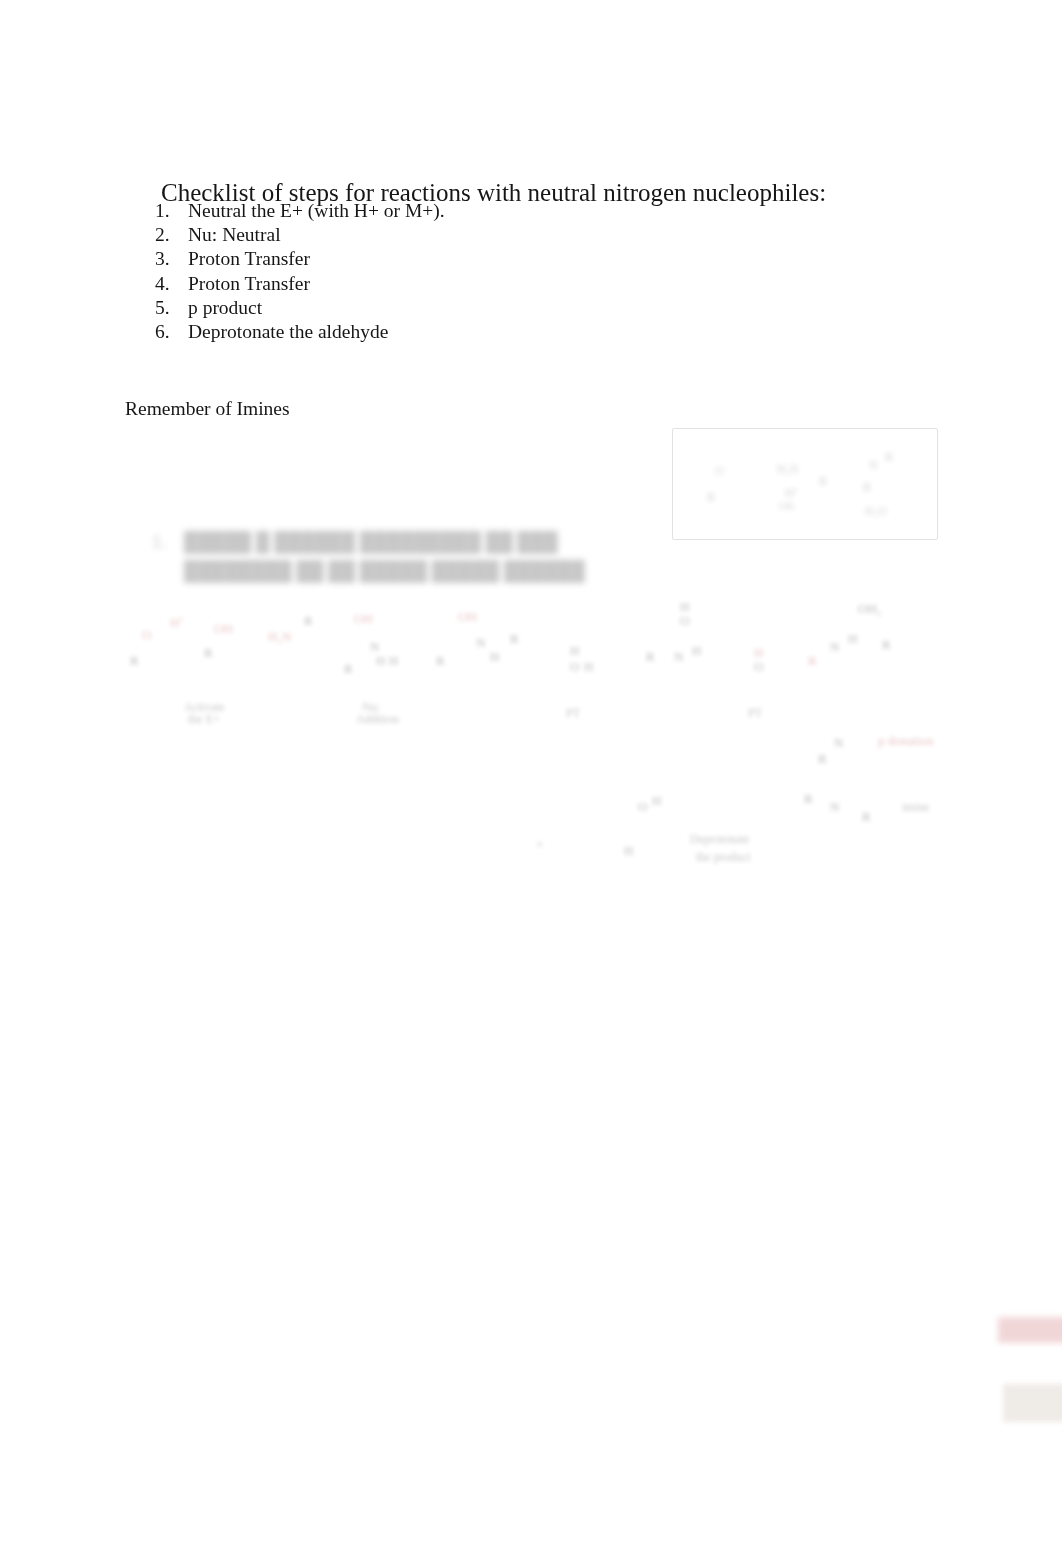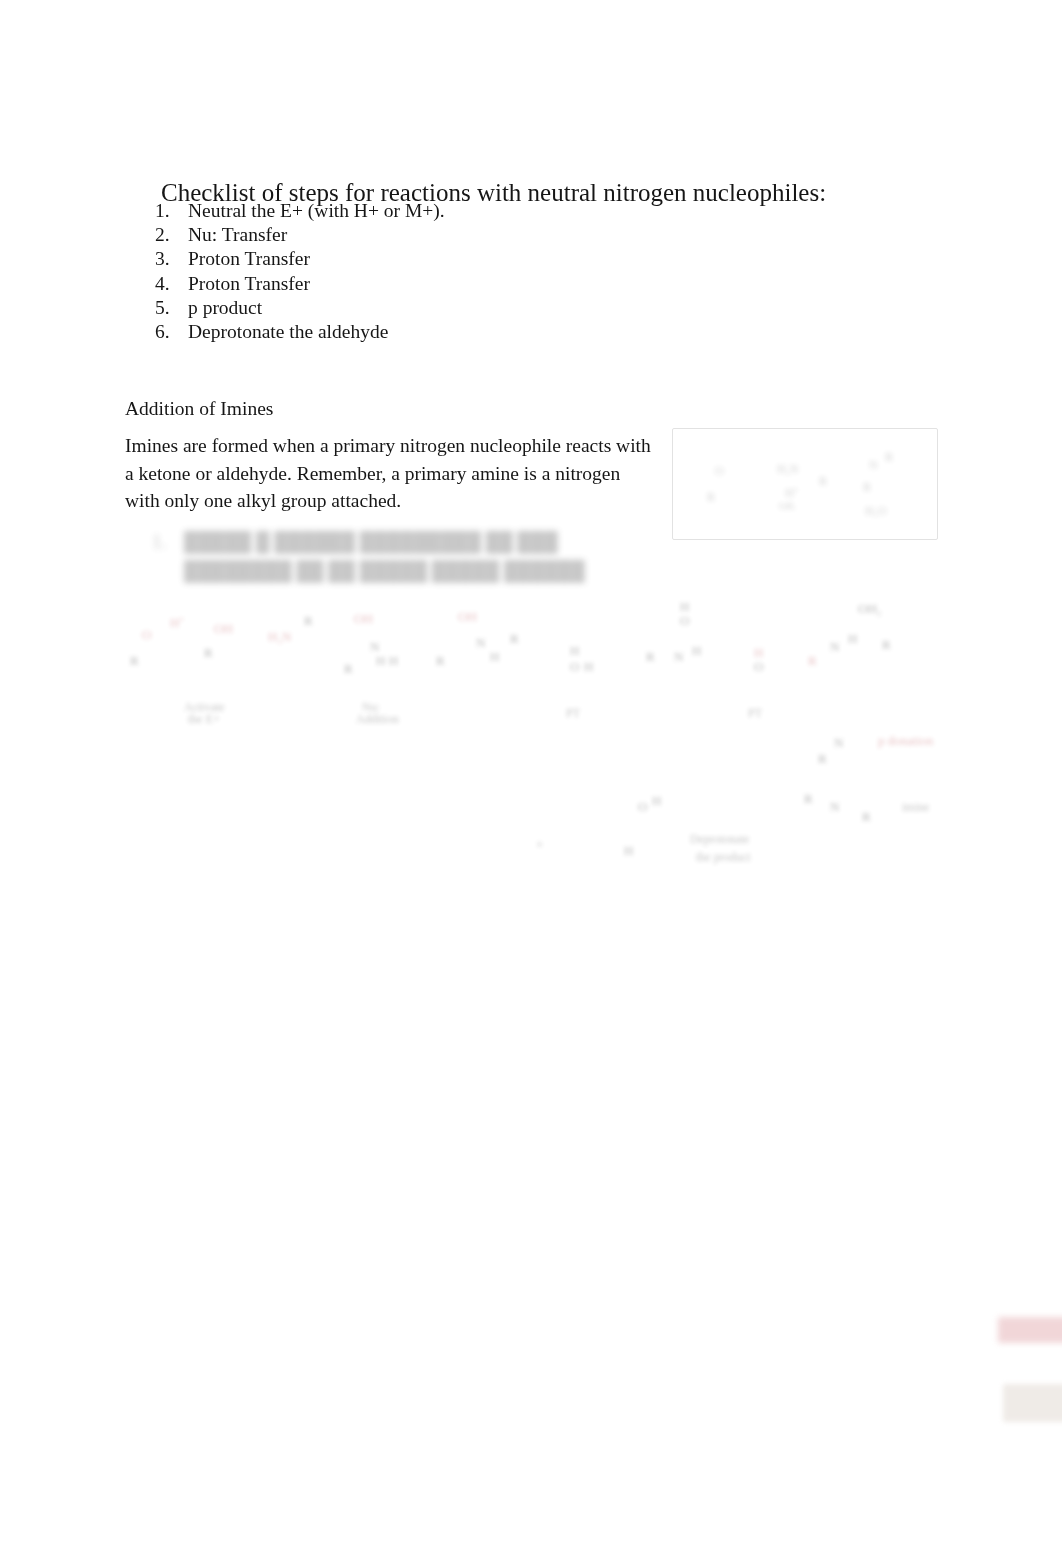--- a/index.html
+++ b/index.html
@@ -177,43 +177,42 @@
 
   <div class="lead-line">Checklist of steps for reactions with neutral nitrogen nucleophiles:</div>
 
   <ol class="checklist">
     <li>
       <span class="num">1.</span>
       <span>Neutral the E+ (with H+ or M+).</span>
     </li>
     <li>
       <span class="num">2.</span>
-      <span>Nu: Transfer</span>
+      <span>Nu: Neutral</span>
     </li>
     <li>
       <span class="num">3.</span>
       <span>Proton Transfer</span>
     </li>
     <li>
       <span class="num">4.</span>
       <span>Proton Transfer</span>
     </li>
     <li>
       <span class="num">5.</span>
       <span>p product</span>
     </li>
     <li>
       <span class="num">6.</span>
       <span>Deprotonate the aldehyde</span>
     </li>
   </ol>
 
-  <div class="section-head">Addition of Imines</div>
-
-  <div class="body-para">Imines are formed when a primary nitrogen nucleophile reacts with a ketone or aldehyde.  Remember, a primary amine is a nitrogen with only one alkyl group attached.</div>
+  <div class="section-head">Remember of Imines</div>
+
 
   <div class="blurred-item">
     <span class="bnum">1.</span>
     <span>
       <span>█████ █ ██████ █████████ ██ ███ ████████ ██</span>
       <span>██ █████ █████ ██████</span>
     </span>
   </div>
 
   <div class="diagram-box">

